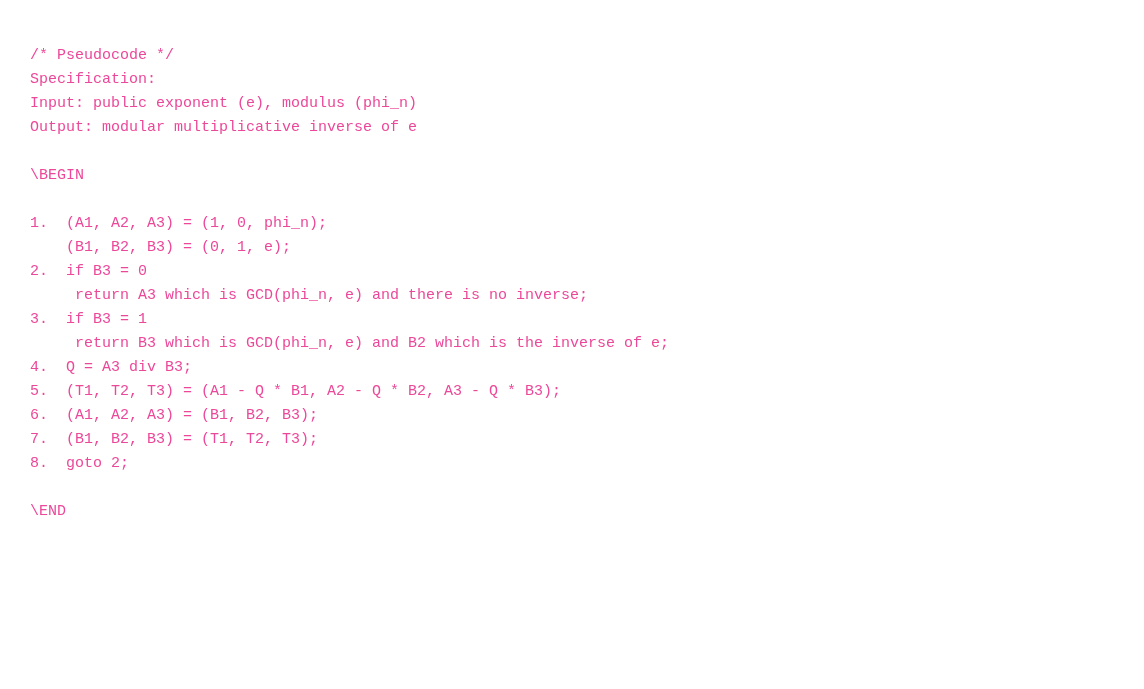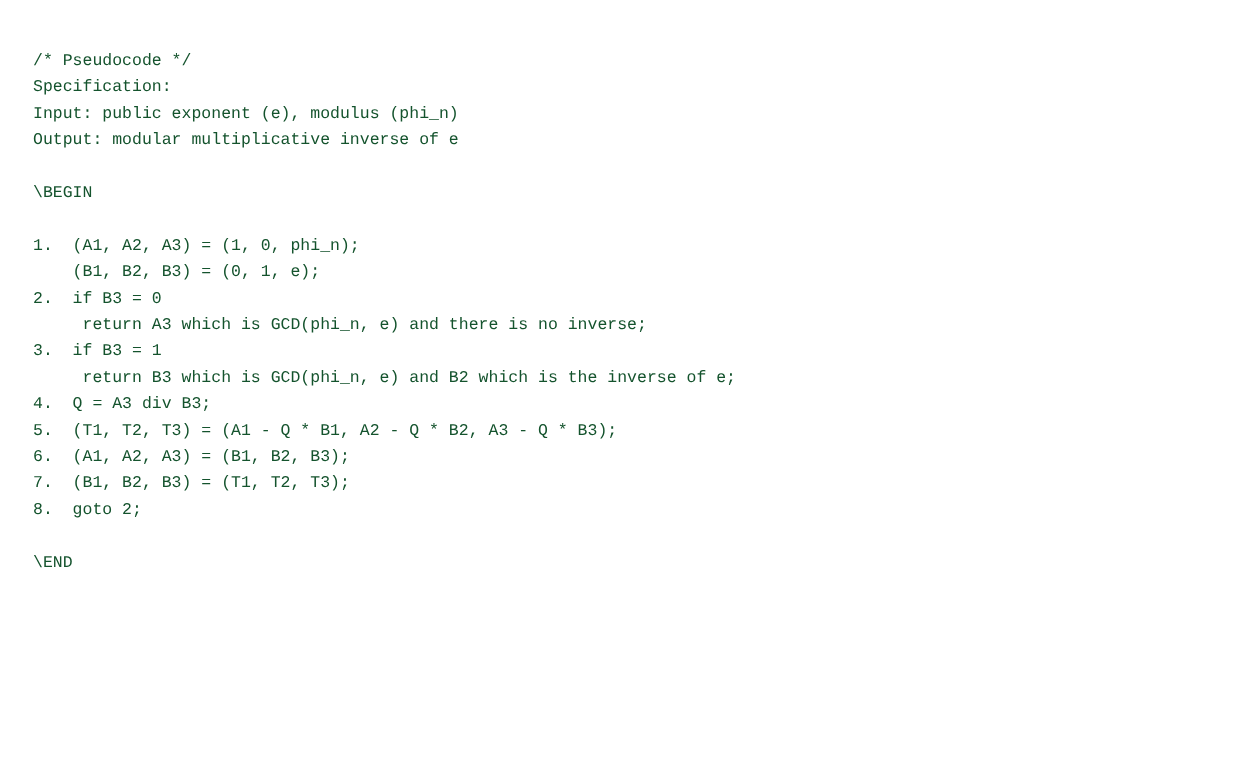--- a/index.html
+++ b/index.html
@@ -19,21 +19,21 @@
     }
 
     .code-container {
       padding: 20px 30px;
       line-height: 1.6;
       white-space: pre;
     }
 
     .code-line {
       display: block;
-      color: #14532d;
+      color: #ec4899;
     }
 
     .empty-line {
       display: block;
       height: 1.6em;
     }
   </style>
 </head>
 <body>
 

